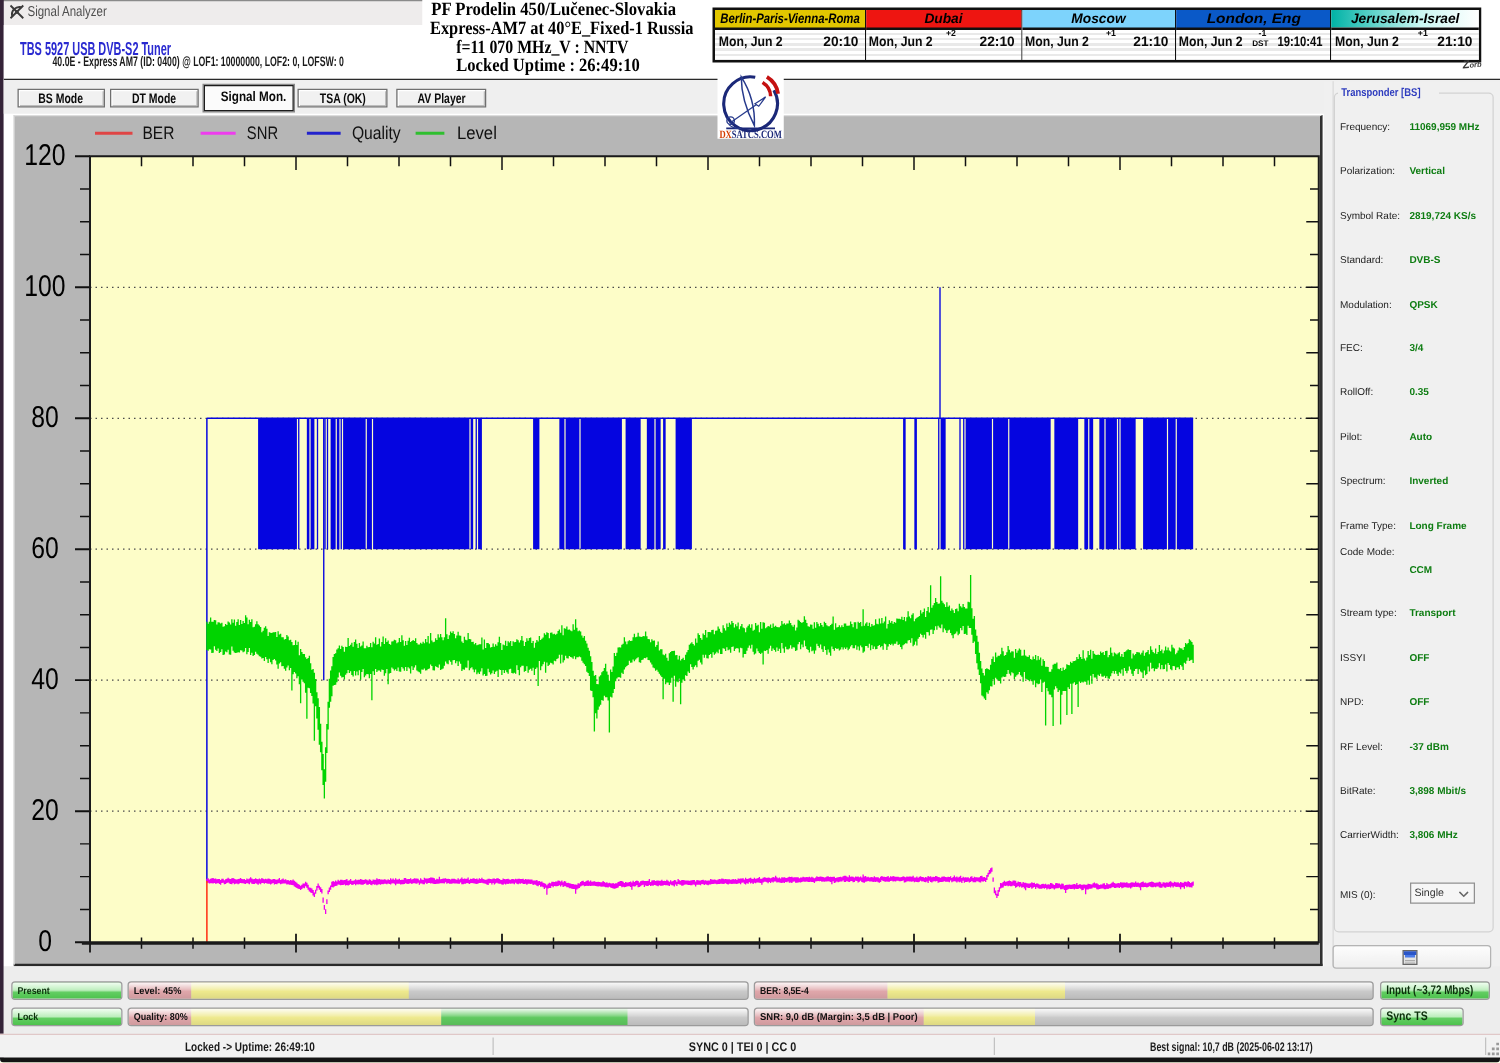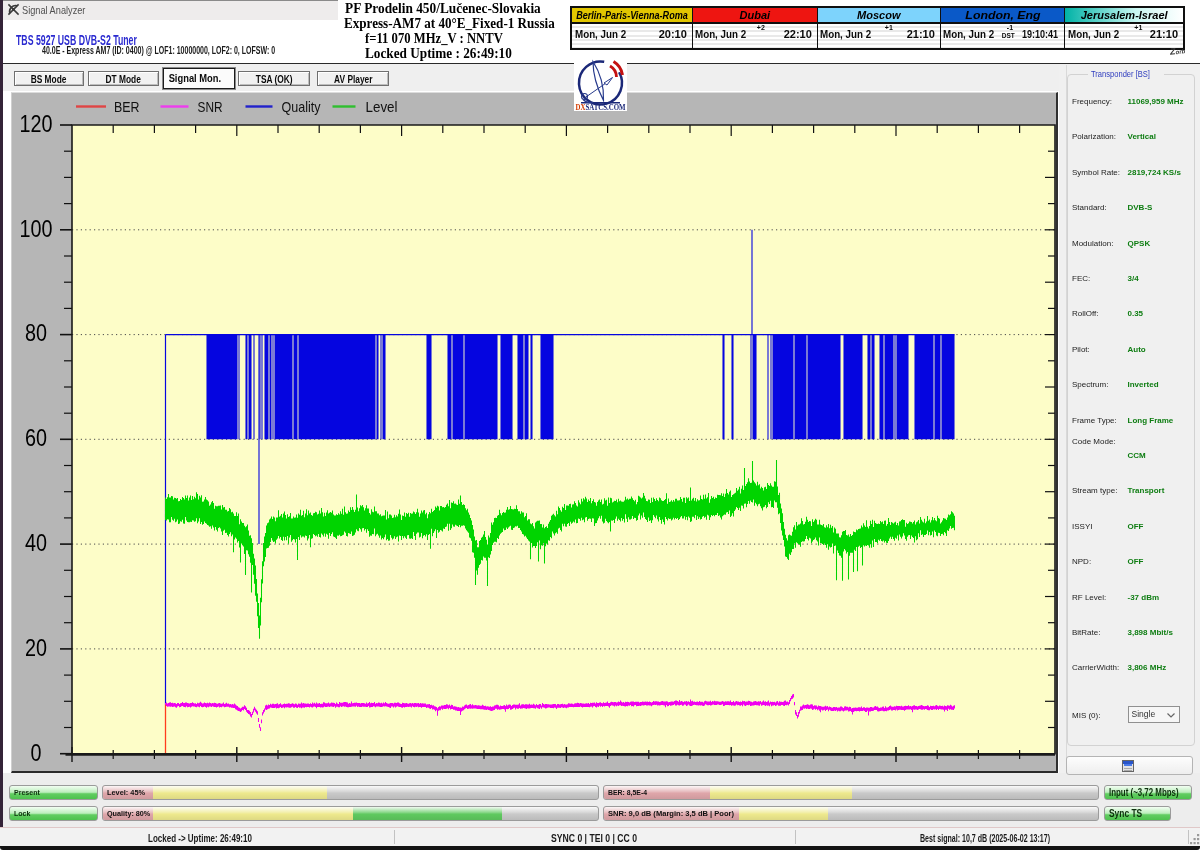--- a/index.html
+++ b/index.html
@@ -10,21 +10,21 @@
 .cc{display:flex;flex-direction:column;overflow:visible;min-width:0}
 .sl{font-family:"Liberation Serif",serif;font-size:15px;line-height:15px;white-space:pre;transform-origin:0 50%}
 .ch{position:relative;height:16.5px;border-bottom:2px solid #101010;box-shadow:0 1px 0 #999;font-size:11px;font-weight:bold;font-style:italic;text-align:center;line-height:15.5px;color:#000}
 .sxc{position:absolute;left:50%;top:0;white-space:pre}
 .ct{position:relative;flex:1;background:repeating-linear-gradient(180deg,#fff 0 2.2px,#e9e9e9 2.2px 4.2px);font-size:11px;font-weight:bold;color:#0a0a0a}
 .cd{position:absolute;left:2.5px;top:3.6px;transform:scaleX(0.89);transform-origin:0 50%;white-space:pre}
 .tm{position:absolute;right:5px;top:3.6px}
 .sup{position:absolute;top:-0.5px;font-size:7px;font-weight:bold;z-index:3}
 .dst{position:absolute;left:61px;top:8px;font-size:6.5px;font-weight:bold}
 .tab{top:70.6px;height:15.9px;background:#f1f1f1;border:1px solid #6f6f6f;box-shadow:inset 1px 1px 0 #fff,inset -1px -1px 0 #bdbdbd;font-size:11px;font-weight:bold;text-align:center;line-height:14px;color:#0a0a0a}
-.tabact{top:67.8px;height:21.2px;background:#fbfbfb;border:1.6px solid #1c1c1c;box-shadow:0 0 0 1px #8a8a8a;font-size:11px;font-weight:bold;text-align:left;line-height:18.5px;color:#0a0a0a}
+.tabact{top:67.8px;height:21.2px;background:#fbfbfb;border:1.6px solid #1c1c1c;box-shadow:0 0 0 1px #8a8a8a;font-size:11px;font-weight:bold;text-align:right;line-height:18.5px;color:#0a0a0a}
 .sxt{display:inline-block;transform:scaleX(0.76);transform-origin:50% 50%;white-space:pre}
 .rl{position:absolute;left:1072px;font-size:8px;color:#222}
 .rv{position:absolute;left:1127.5px;font-size:8px;font-weight:bold;color:#0e7d12;white-space:pre}
 .pb{position:absolute;border:1px solid #9b9b9b;border-radius:3px;overflow:hidden;background:#c9c9c9}
 .pb .gloss{position:absolute;left:0;top:0;right:0;height:100%;background:linear-gradient(180deg,rgba(255,255,255,.9),rgba(255,255,255,.3) 40%,rgba(255,255,255,0) 55%,rgba(0,0,0,.07));border-radius:2px}
 .pb .tx{position:absolute;left:4px;top:0;height:100%;display:flex;align-items:center;font-size:8px;font-weight:bold;color:#111;white-space:pre;transform-origin:0 50%}
 .gb{position:absolute;border:1px solid #9b9b9b;border-radius:3px;background:linear-gradient(180deg,#f2fef2,#bdeebd 48%,#62cd62 60%,#4dc24d);overflow:hidden}
 .gb .tx{position:absolute;left:4px;top:0;height:100%;display:flex;align-items:center;font-size:8px;font-weight:bold;color:#0c300c;white-space:pre;transform-origin:0 50%}
 .seg{position:absolute;top:0;height:100%}
 </style></head>
@@ -246,21 +246,21 @@
     <text x="35.5" y="340.9" font-size="24" fill="#000" text-anchor="middle" font-family="Liberation Sans, sans-serif" textLength="22" lengthAdjust="spacingAndGlyphs">80</text>
     <text x="35.5" y="445.6" font-size="24" fill="#000" text-anchor="middle" font-family="Liberation Sans, sans-serif" textLength="22" lengthAdjust="spacingAndGlyphs">60</text>
     <text x="35.5" y="550.4" font-size="24" fill="#000" text-anchor="middle" font-family="Liberation Sans, sans-serif" textLength="22" lengthAdjust="spacingAndGlyphs">40</text>
     <text x="35.5" y="655.2" font-size="24" fill="#000" text-anchor="middle" font-family="Liberation Sans, sans-serif" textLength="22" lengthAdjust="spacingAndGlyphs">20</text>
     <text x="35.5" y="760.0" font-size="24" fill="#000" text-anchor="middle" font-family="Liberation Sans, sans-serif" textLength="11" lengthAdjust="spacingAndGlyphs">0</text>
 </svg>
 
 <div class="abs" style="left:1058.5px;top:64.5px;width:141.5px;height:763.5px;background:#f0f0f0"></div>
 <div class="abs" style="left:1066px;top:64.5px;width:1px;height:708px;background:#d9d9d9"></div>
 <fieldset class="abs" style="left:1066.5px;top:69px;width:128.5px;height:677px;border:1px solid #d2d2d2;border-radius:4px">
-<legend style="margin-left:20px;padding:0 3px;font-size:9px;font-weight:normal;color:#2e3cbe"><span class="sx" style="transform:scaleX(0.84)">Transponder [BS]</span></legend>
+<legend style="margin-left:2px;padding:0 3px;font-size:9px;font-weight:bold;color:#2e3cbe"><span class="sx" style="transform:scaleX(0.84)">Transponder [BS]</span></legend>
 </fieldset>
 <div class="rl" style="top:96.9px">Frequency:</div>
 <div class="rv" style="top:96.9px">11069,959 MHz</div>
 <div class="rl" style="top:132.3px">Polarization:</div>
 <div class="rv" style="top:132.3px">Vertical</div>
 <div class="rl" style="top:167.7px">Symbol Rate:</div>
 <div class="rv" style="top:167.7px">2819,724 KS/s</div>
 <div class="rl" style="top:203.1px">Standard:</div>
 <div class="rv" style="top:203.1px">DVB-S</div>
 <div class="rl" style="top:238.5px">Modulation:</div>

